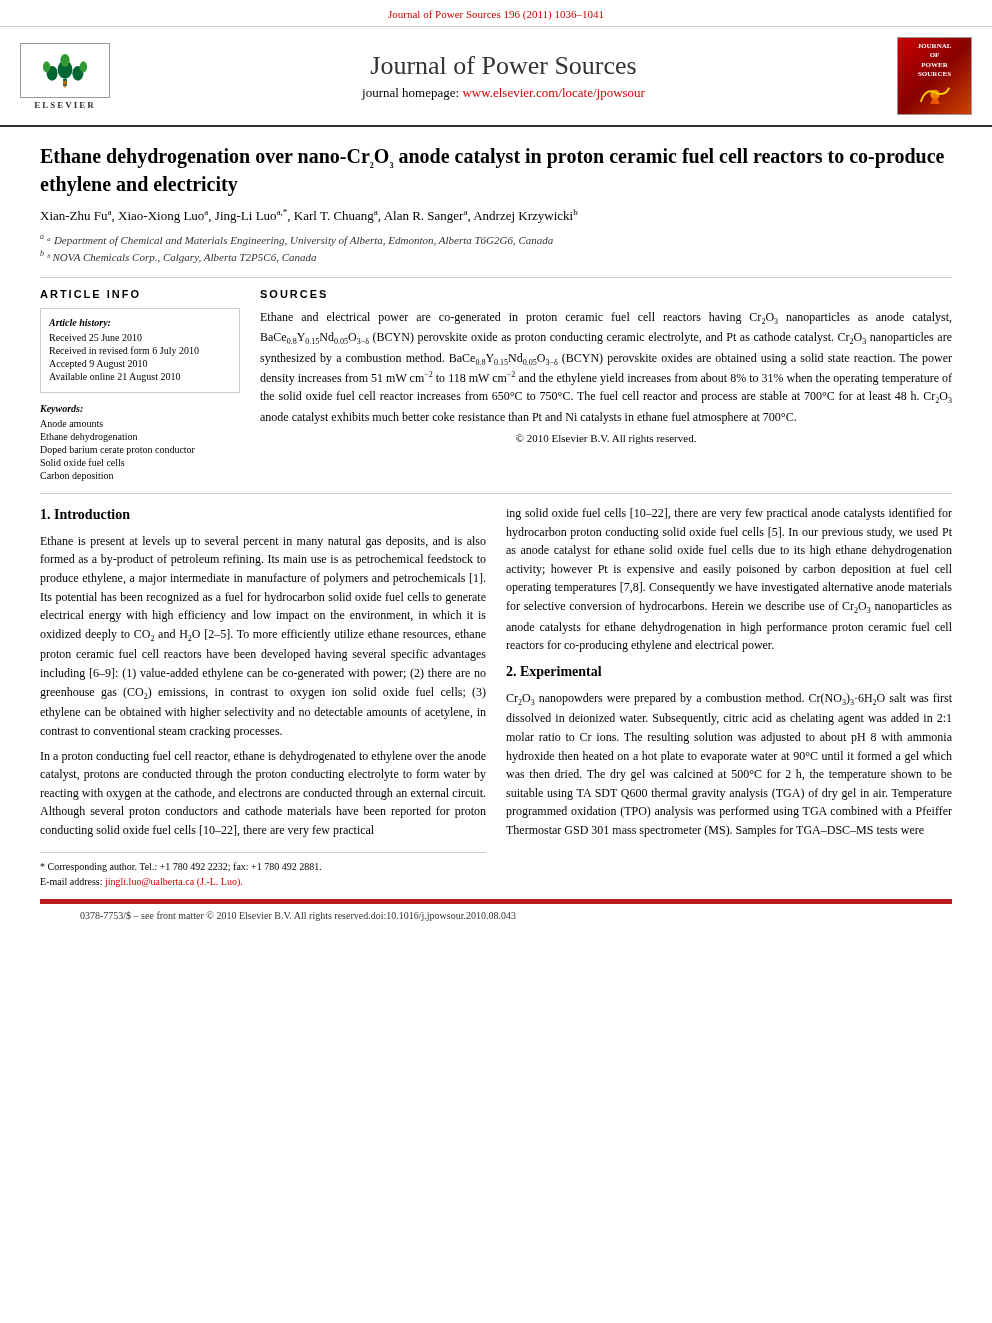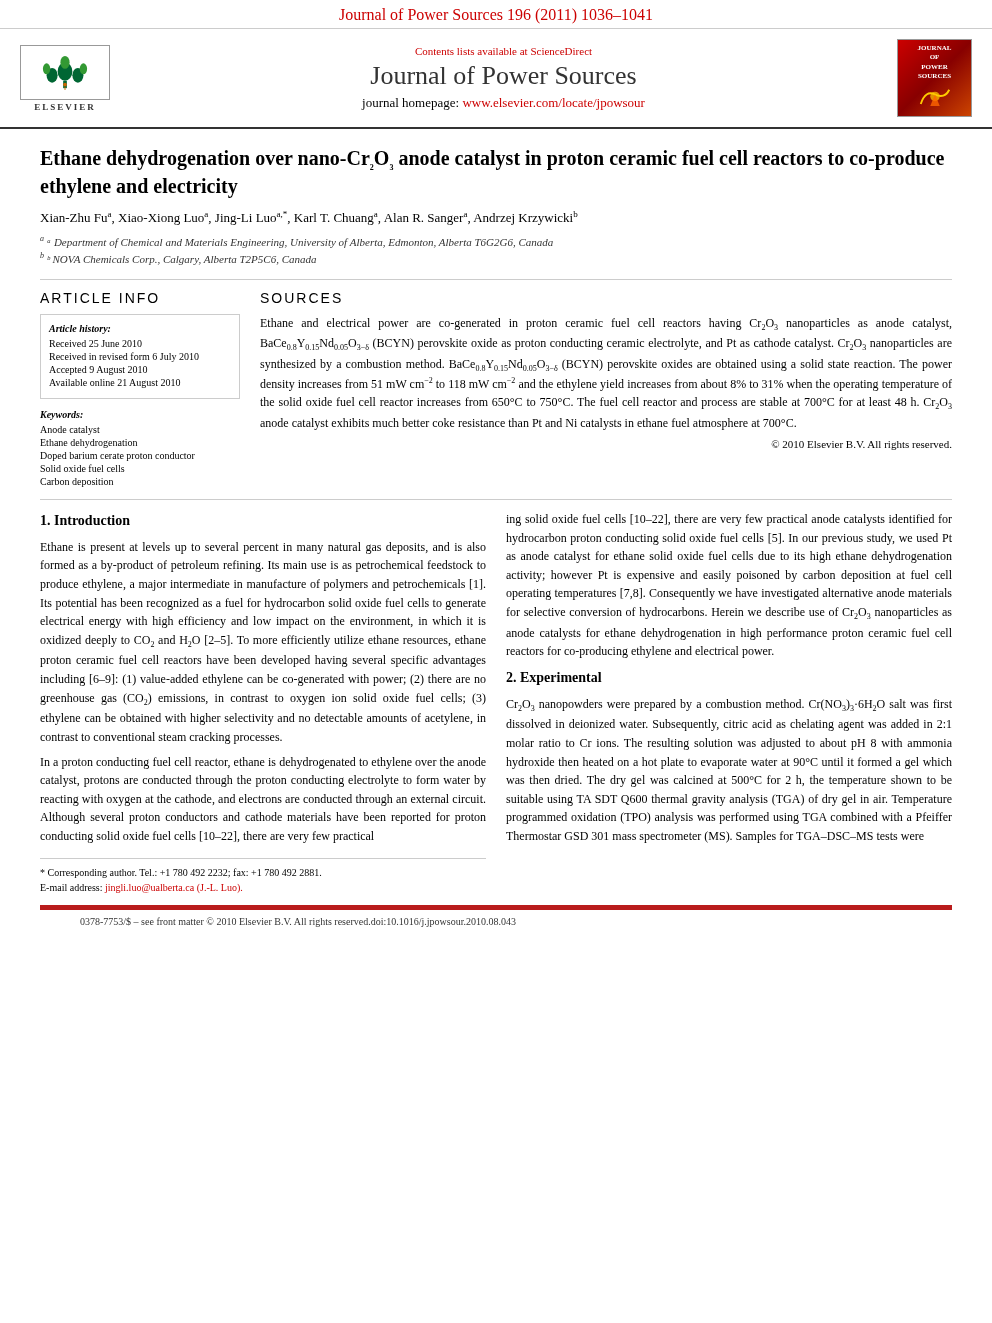--- a/index.html
+++ b/index.html
@@ -14,21 +14,21 @@
 
     
     .top-bar {
       background: #fff;
       text-align: center;
       padding: 6px 0 4px;
       border-bottom: 1px solid #ccc;
     }
     .top-bar a {
       color: #c00;
-      font-size: 16px;
+      font-size: 11px;
       text-decoration: none;
     }
 
     
     .header-area {
       display: flex;
       align-items: center;
       padding: 10px 20px;
       border-bottom: 2px solid #333;
     }
@@ -142,23 +142,23 @@
     .left-col {
       width: 200px;
       flex-shrink: 0;
     }
     .right-col {
       flex: 1;
     }
 
     
     .section-header {
-      font-size: 14px;
+      font-size: 11px;
       letter-spacing: 2px;
-      font-weight: normal;
+      font-weight: bold;
       margin-bottom: 8px;
       font-family: Arial, sans-serif;
     }
     .article-info-box {
       border: 1px solid #ccc;
       padding: 8px;
       font-size: 11px;
       margin-bottom: 10px;
     }
     .article-info-box .label {
@@ -191,21 +191,21 @@
     }
 
     
     .abstract-text {
       font-size: 12px;
       line-height: 1.5;
       text-align: justify;
     }
     .copyright {
       font-size: 11px;
-      text-align: right;
+      text-align: center;
       margin-top: 6px;
     }
     .section-title {
       font-size: 14px;
       font-weight: bold;
       margin-bottom: 6px;
       font-family: "Times New Roman", serif;
     }
     .subsection-title {
       font-size: 12px;
@@ -276,24 +276,20 @@
         <ellipse cx="30" cy="8" rx="5" ry="7" fill="#339933"></ellipse>
 
         <circle cx="30" cy="32" r="2" fill="#cc6600"></circle>
         <line x1="30" y1="34" x2="30" y2="38" stroke="#cc6600" stroke-width="1"></line>
       </svg>
     </div>
     <div class="elsevier-text">ELSEVIER</div>
   </div>
 
   <div class="header-center">
-    <span class="sciencedirect-link">
-      <span>Contents lists available at</span>
-      <a>ScienceDirect</a>
-    </span>
     <div class="journal-title">Journal of Power Sources</div>
     <div>
       <span>journal homepage:</span>
       <a>www.elsevier.com/locate/jpowsour</a>
     </div>
   </div>
 
   <div class="journal-cover">
     <div class="journal-cover-text">
       JOURNAL<br>OF<br>POWER<br>SOURCES
@@ -331,21 +327,21 @@
       <div class="article-info-box">
         <span class="label">Article history:</span>
         <div class="entry">Received 25 June 2010</div>
         <div class="entry">Received in revised form 6 July 2010</div>
         <div class="entry">Accepted 9 August 2010</div>
         <div class="entry">Available online 21 August 2010</div>
       </div>
 
       <div class="keywords-box">
         <span class="keywords-label">Keywords:</span>
-        <span class="keyword">Anode catalyst</span>
+        <span class="keyword">Anode amounts</span>
         <span class="keyword">Ethane dehydrogenation</span>
         <span class="keyword">Doped barium cerate proton conductor</span>
         <span class="keyword">Solid oxide fuel cells</span>
         <span class="keyword">Carbon deposition</span>
       </div>
     </div>
 
     <div class="right-col">
       <div class="section-header">SOURCES</div>
       <div class="abstract-text">

